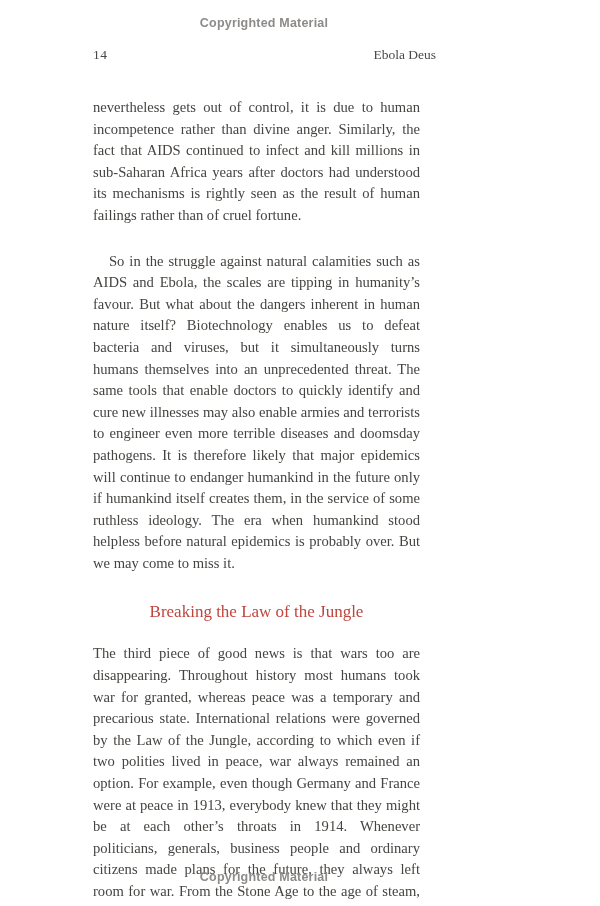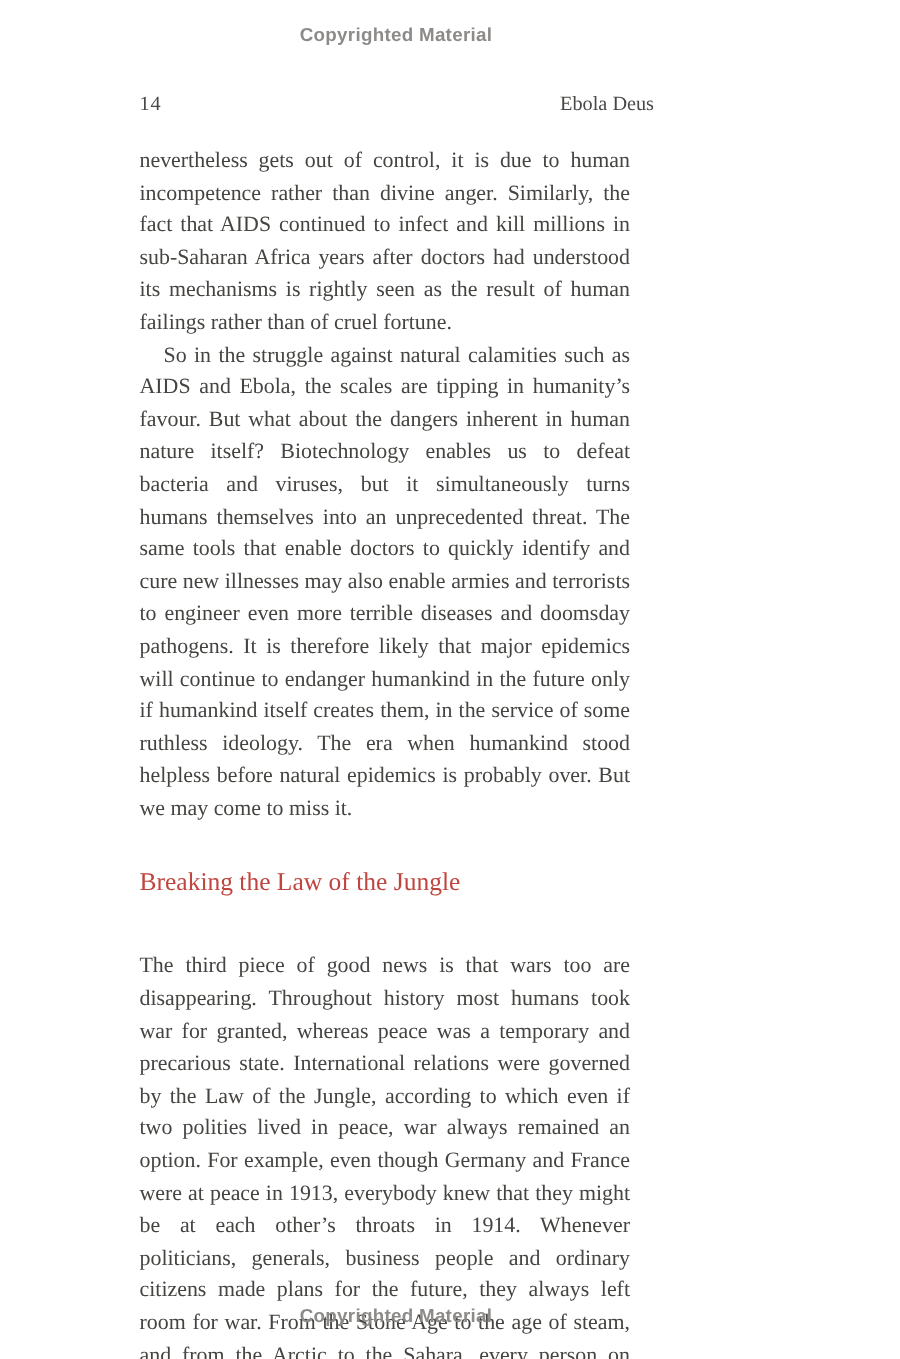--- a/index.html
+++ b/index.html
@@ -24,21 +24,21 @@
     font-weight: bold;
     font-size: 12.5px;
     color: #8d8b89;
     letter-spacing: 0.2px;
   }
   .copyright-top { top: 16px; }
   .copyright-bottom { top: 870px; }
 
   .running-header {
     position: absolute;
-    top: 61px;
+    top: 47px;
     left: 93px;
     right: 92px;
     display: flex;
     justify-content: space-between;
     align-items: baseline;
     font-size: 13.5px;
     color: #4a4846;
   }
   .page-number { letter-spacing: 0.5px; }
 
@@ -50,23 +50,25 @@
     color: #464441;
     font-size: 14.6px;
     line-height: 21.6px;
     text-align: justify;
   }
   .content p {
     margin: 0;
   }
   .content p.indent {
     text-indent: 16px;
+    margin-top: 24px;
   }
   .section-heading {
-    margin: 28px 0 36px 0;
+    margin: 28px 0 21px 0;
+    text-align: center;
     font-family: "Liberation Serif", serif;
     font-weight: normal;
     font-size: 17px;
     line-height: 20px;
     color: #c0453e;
   }
 </style>
 </head>
 <body>
 

